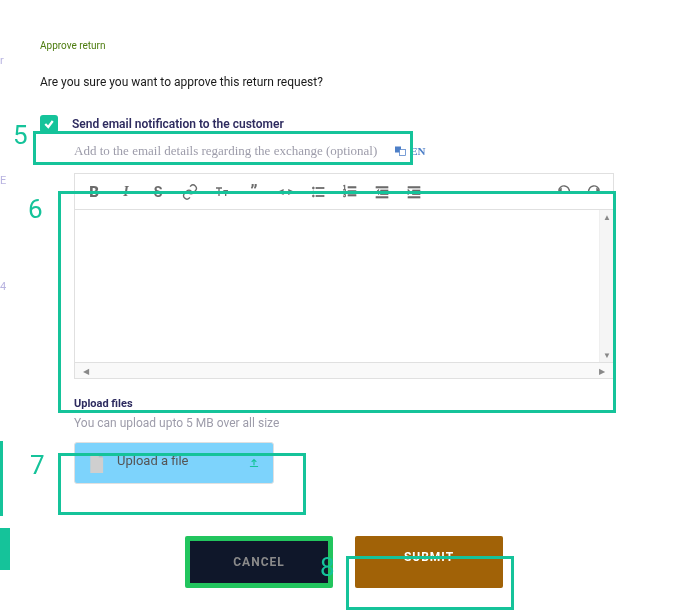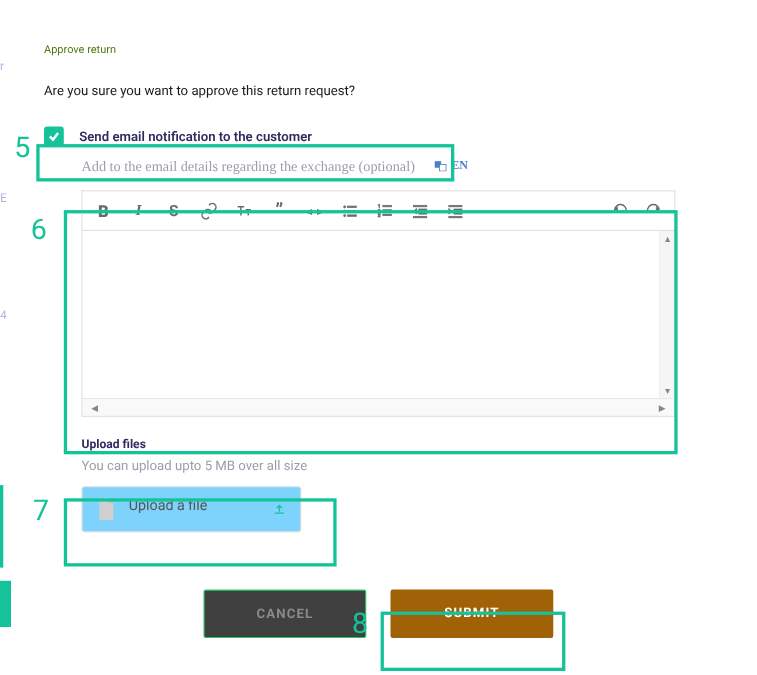--- a/index.html
+++ b/index.html
@@ -222,22 +222,22 @@
       padding: 14px 0;
       width: 148px;
       text-align: center;
       font-size: 12px;
       font-weight: 700;
       letter-spacing: 1px;
       border-radius: 2px;
       cursor: pointer;
     }
     .btn-cancel {
-      border: 1px solid #22c55e;
-      background: #404040;
+      border: 5px solid #22c55e;
+      background: #0f172a;
       color: #8a8a8a;
     }
     .btn-submit {
       background: #a16207;
       color: #fff;
       border: none;
     }
     .annotation {
       position: absolute;
       border: 3px solid #15c39a;

